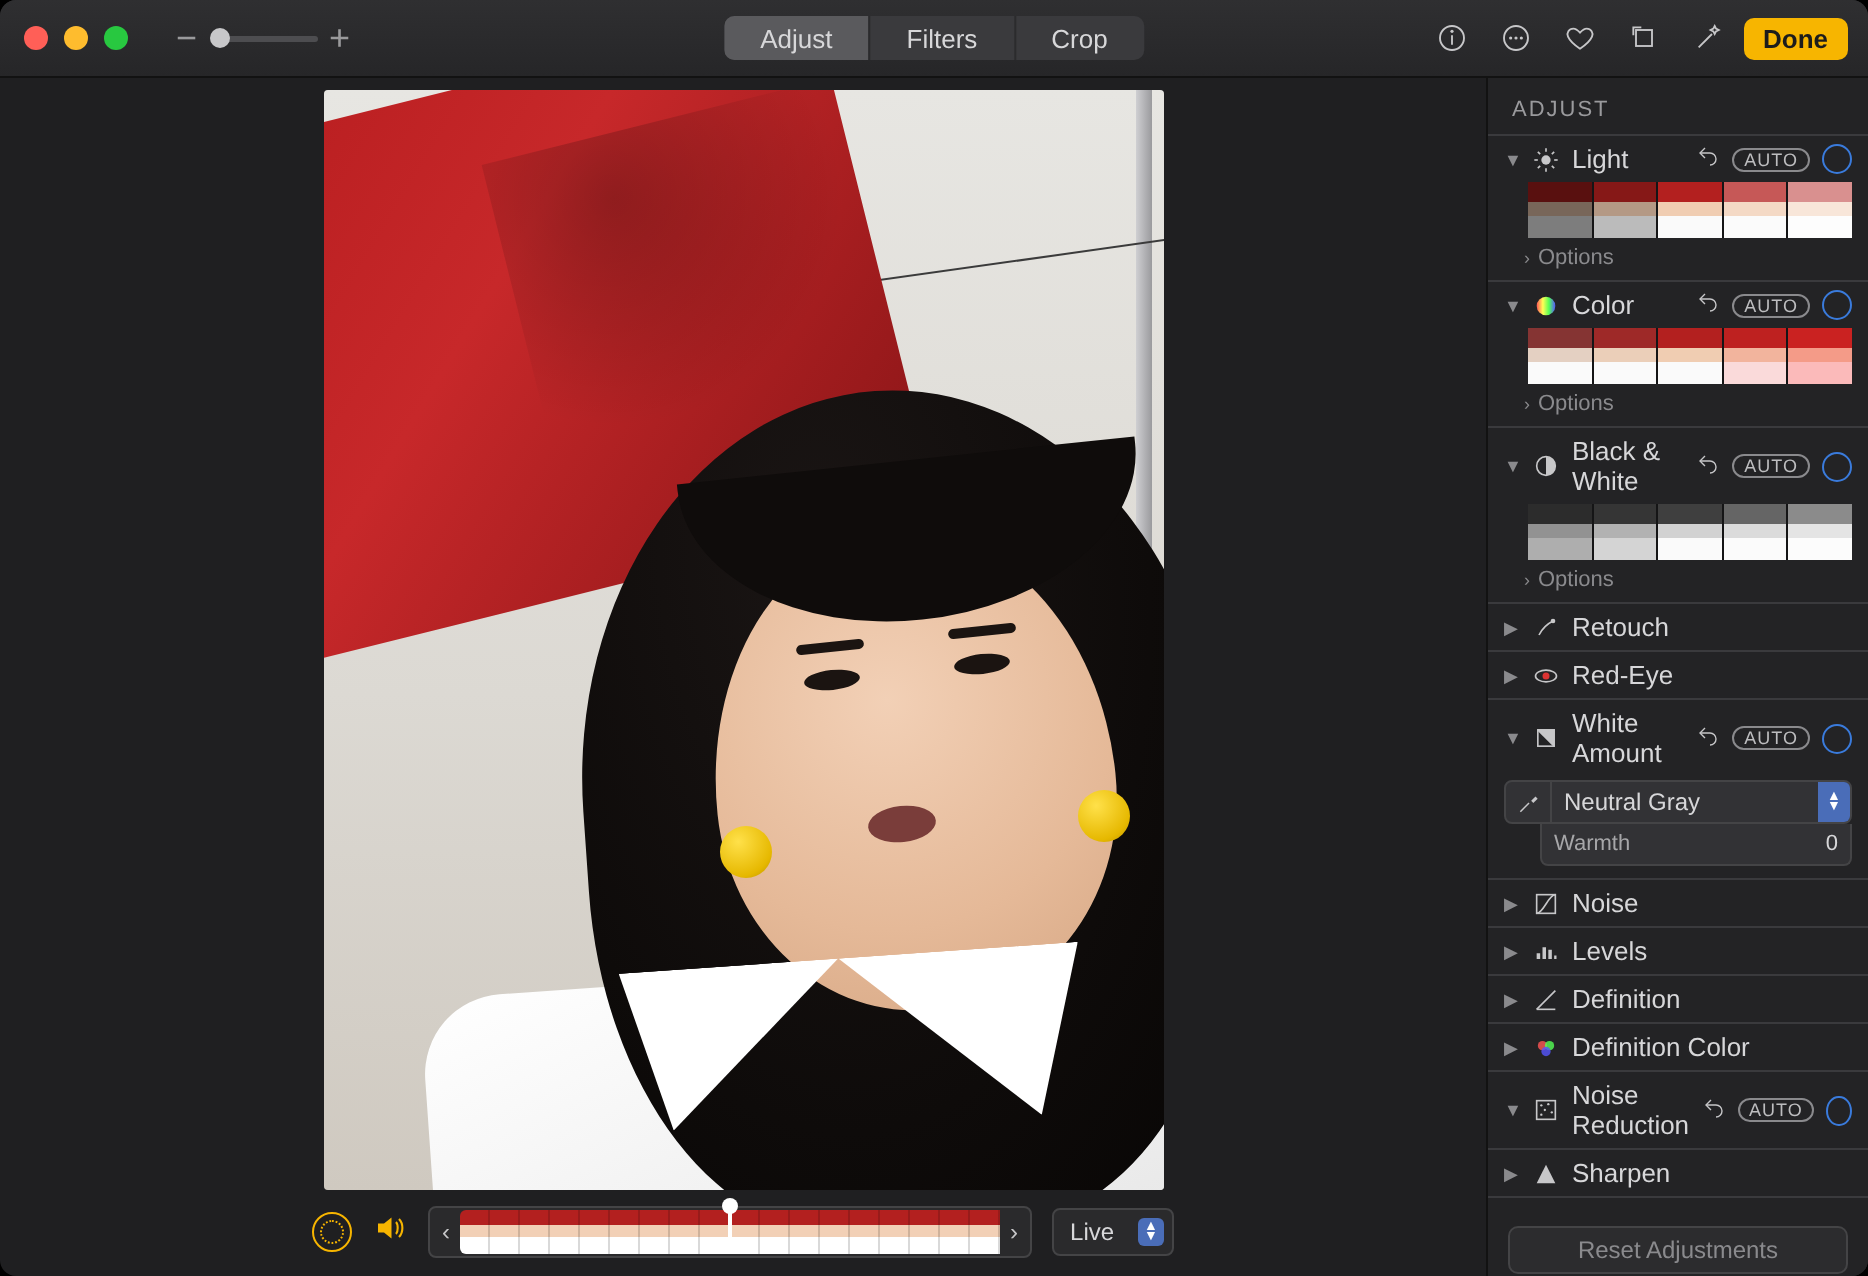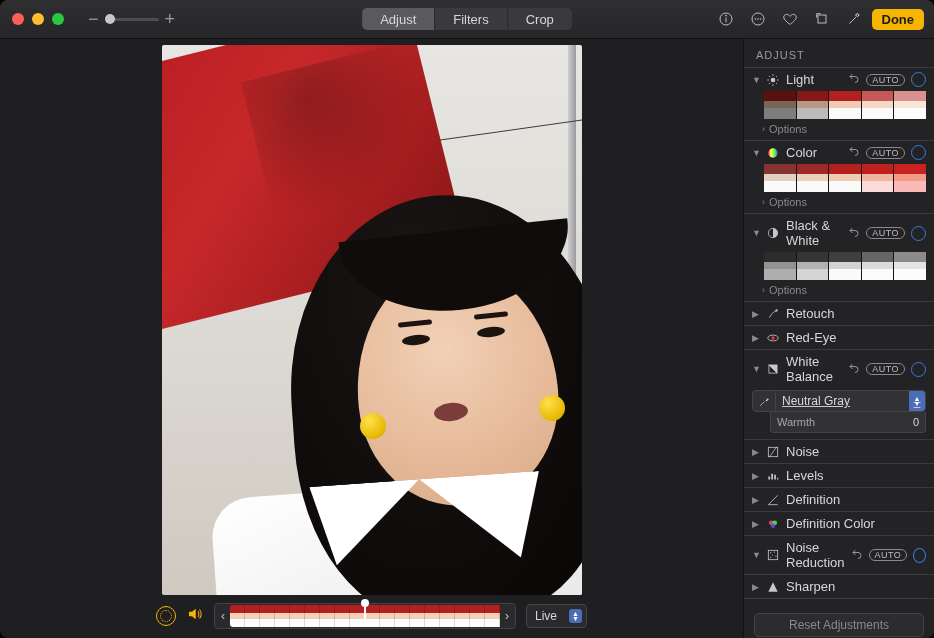--- a/index.html
+++ b/index.html
@@ -105,21 +105,21 @@
   .thumbs.color .thm:nth-child(4) .shade{background:rgba(255,40,40,.15);}
   .thumbs.color .thm:nth-child(5) .shade{background:rgba(255,40,40,.3);}
   .thumbs.bw .thm .base{filter:grayscale(1);}
   .thumbs.bw .thm:nth-child(1) .shade{background:rgba(0,0,0,.3);}
   .thumbs.bw .thm:nth-child(2) .shade{background:rgba(0,0,0,.15);}
   .thumbs.bw .thm:nth-child(4) .shade{background:rgba(255,255,255,.2);}
   .thumbs.bw .thm:nth-child(5) .shade{background:rgba(255,255,255,.4);}
   .options-row{display:flex;align-items:center;gap:4px;padding:0 8px 5px 18px;color:#8a8a8d;font-size:11px;cursor:pointer;}
   .options-row .chev{font-size:9px;}
   .wb-box{margin:2px 8px 6px 8px;}
-  .wb-select{display:flex;align-items:center;background:var(--panel2);border:1px solid var(--thin-border);border-radius:4px;height:20px;overflow:hidden;text-decoration:underline;}
+  .wb-select{display:flex;align-items:center;background:var(--panel2);border:1px solid var(--thin-border);border-radius:4px;height:20px;overflow:hidden;}
   .wb-select .eyed{width:22px;height:20px;display:flex;align-items:center;justify-content:center;border-right:1px solid var(--thin-border);}
   .wb-select .sel{flex:1;padding:0 6px;color:#d7d7d9;font-size:12px;}
   .wb-select .dd{width:16px;background:#4a6db8;color:#fff;display:flex;flex-direction:column;align-items:center;justify-content:center;font-size:7px;line-height:5px;height:20px;}
   .slider-row{display:flex;align-items:center;background:var(--panel2);border:1px solid var(--thin-border);border-top:0;border-radius:0 0 4px 4px;height:20px;padding:0 6px;font-size:11px;color:#a7a7a9;justify-content:space-between;margin-left:18px;}
   .slider-row .val{width:22px;text-align:right;color:#d7d7d9;}
   .nr-row{display:flex;align-items:center;padding:3px 10px 6px 20px;font-size:11px;color:#a7a7a9;justify-content:space-between;}
   .reset{margin:14px 10px;background:#2c2c2e;border:1px solid var(--thin-border);border-radius:5px;text-align:center;padding:4px 0;color:#8a8a8d;font-size:12px;cursor:pointer;}
   
   .stroke{stroke:#c7c7c9;stroke-width:1.4;fill:none;}
 </style>
@@ -437,21 +437,21 @@
       <div class="section">
         <div class="srow">
           <span class="disc">▼</span>
           <span class="ico">
               <svg viewBox="0 0 24 24">
                 <rect x="5" y="5" width="14" height="14" class="stroke"></rect>
                 <path d="M5 5 L19 19" class="stroke"></path>
                 <path d="M5 5 h14 v14z" fill="#c7c7c9"></path>
               </svg>
             </span>
-          <span class="lbl">White Balance</span>
+          <span class="lbl">White Amount</span>
           <span class="undo"><svg width="12" height="12" viewBox="0 0 24 24">
                 <path class="stroke" d="M9 4 4 9l5 5"></path>
                 <path class="stroke" d="M4 9h10a6 6 0 0 1 0 12"></path>
               </svg></span>
           <span class="autobtn">AUTO</span>
           <span class="ring"></span>
         </div>
         <div class="wb-box">
           <div class="wb-select">
             <div class="eyed">

